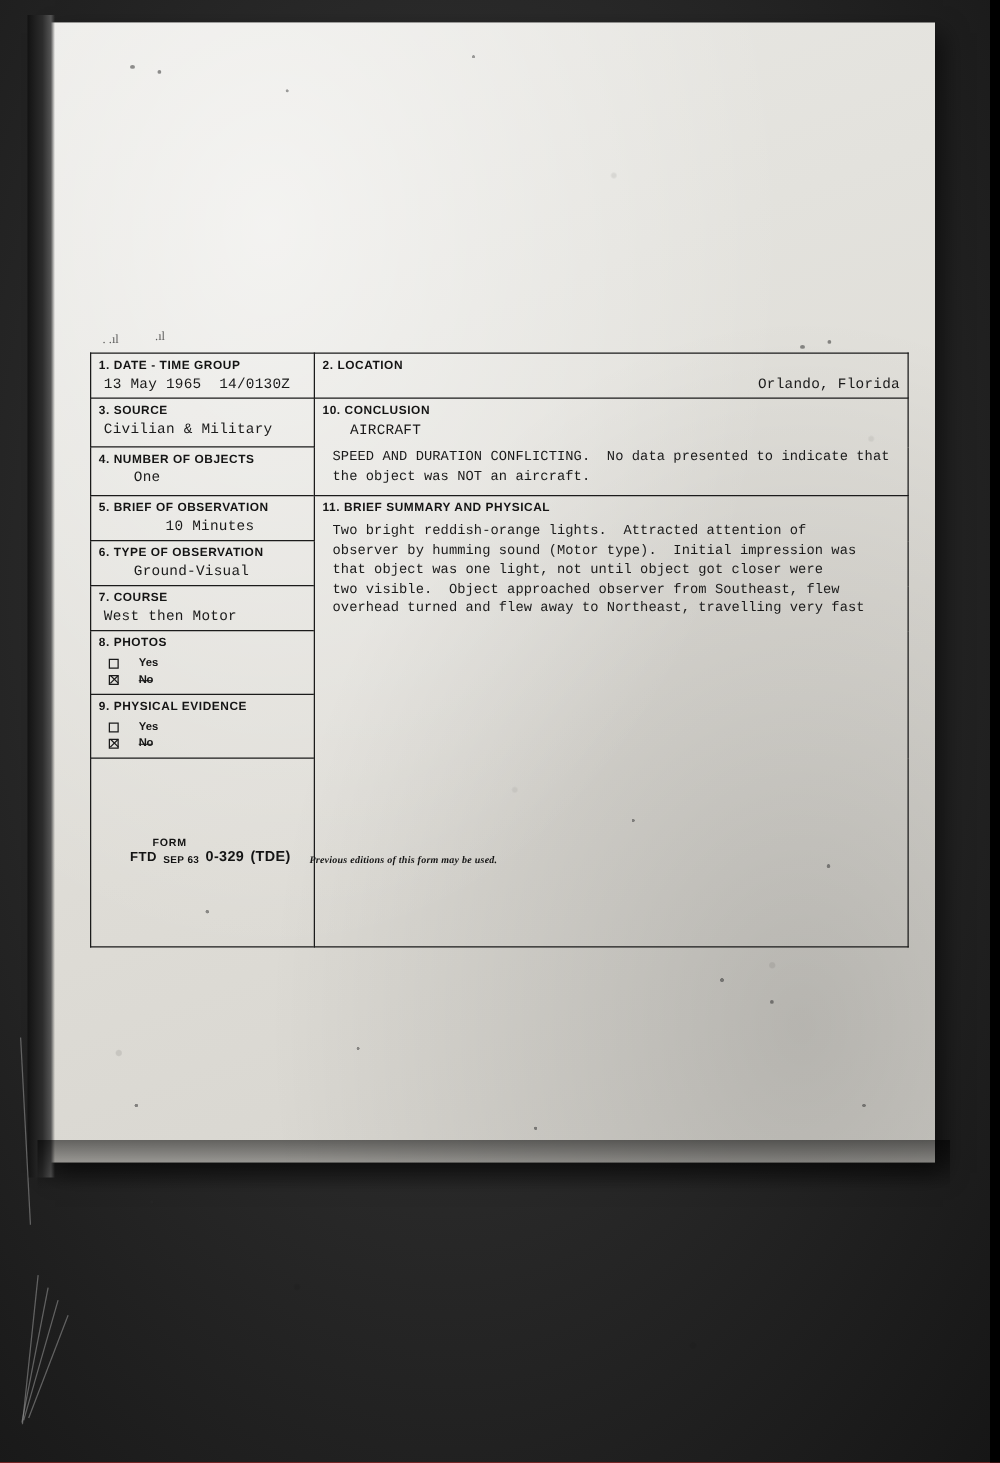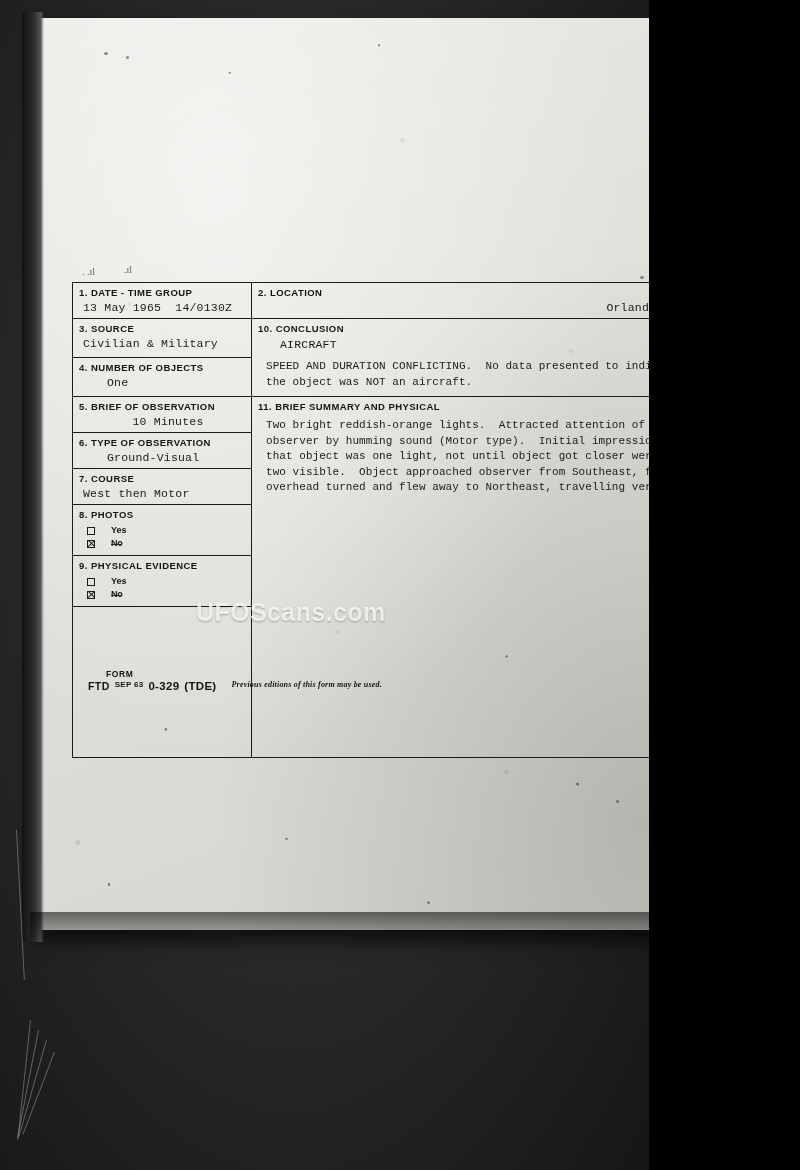--- a/index.html
+++ b/index.html
@@ -10,21 +10,21 @@
   body {
     width: 800px;
     height: 1170px;
     overflow: hidden;
     font-family: "Liberation Sans", sans-serif;
   }
 
   
   #scan {
     position: relative;
-    width: 649px;
+    width: 792px;
     height: 1170px;
     background: #ef4444;
     overflow: hidden;
   }
   #outer-border {
     position: absolute;
     inset: 0;
     background:
       radial-gradient(ellipse at 45% 40%, #3a3a3a 0%, #2a2a2a 45%, #161616 100%);
   }
@@ -208,34 +208,34 @@
     background: #1b1b1b;
     opacity: .85;
   }
 
   
   .tall { height: 150px; }
 
   
   #footer {
     position: absolute;
-    left: 88px;
+    left: 104px;
     top: 669px;
     color: #141414;
   }
   #footer .form-word {
     font-family: "Liberation Sans", sans-serif;
     font-size: 8.5px;
     font-weight: bold;
     letter-spacing: .6px;
     margin-left: 18px;
   }
   #footer .line2 {
     display: flex;
-    align-items: flex-start;
+    align-items: flex-end;
     gap: 5px;
     margin-top: 1px;
   }
   #footer .ftd {
     font-family: "Liberation Sans", sans-serif;
     font-size: 10.5px;
     font-weight: bold;
     letter-spacing: .4px;
   }
   #footer .sep63 {
@@ -458,14 +458,13 @@
     <div class="form-word">FORM</div>
     <div class="line2">
       <span class="ftd">FTD</span>
       <span class="sep63">SEP 63</span>
       <span class="num">0-329</span>
       <span class="num">(TDE)</span>
       <span class="prev">Previous editions of this form may be used.</span>
     </div>
   </div>
 
-  <div id="watermark">UFOScans.com</div>
 </div>
 
 </body></html>

